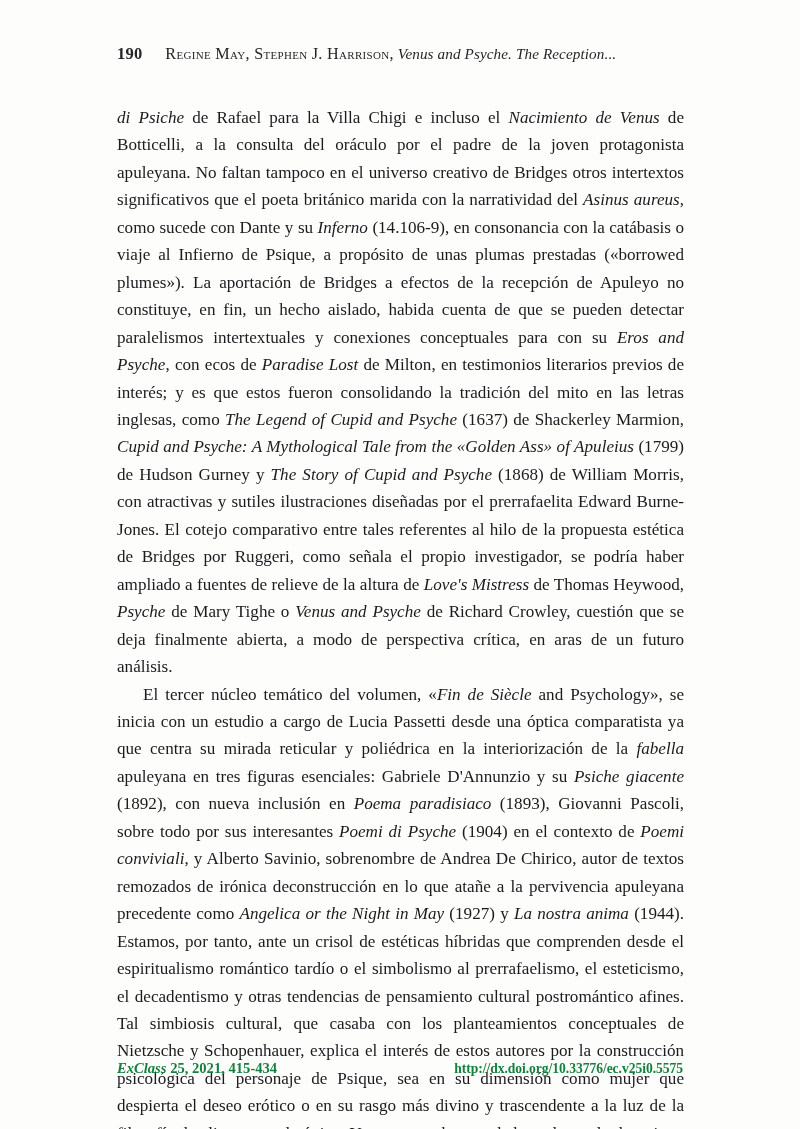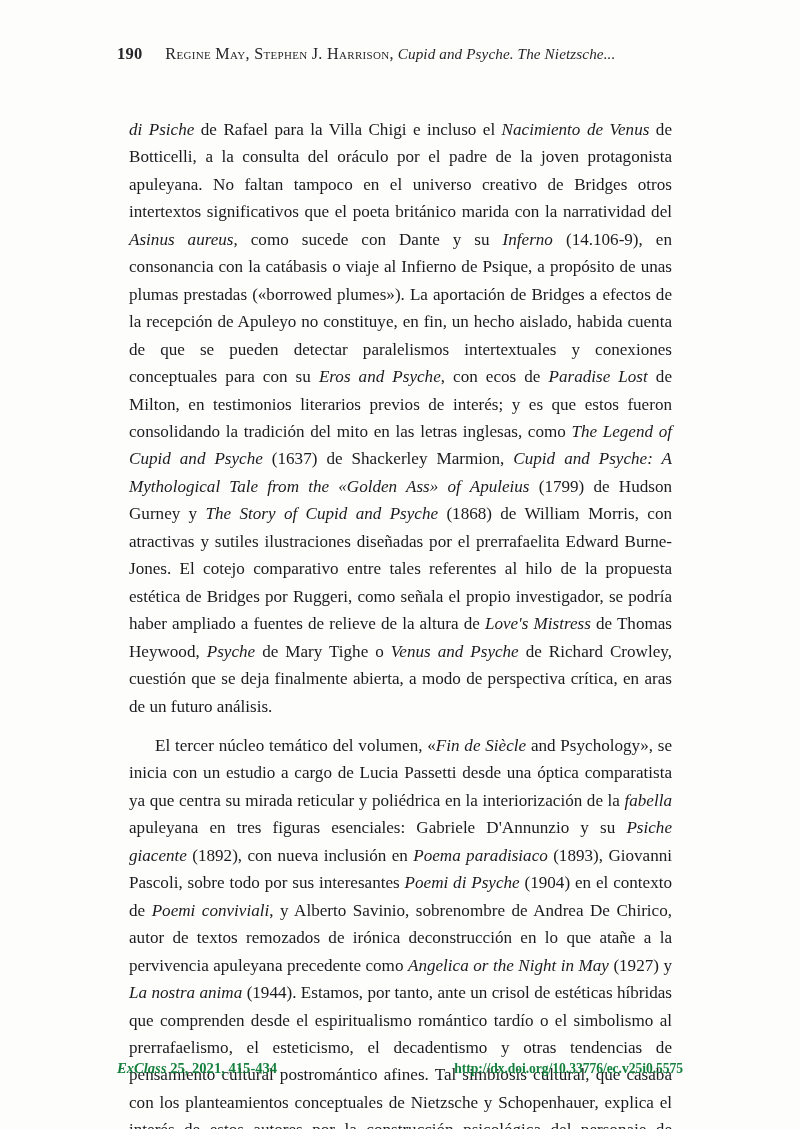--- a/index.html
+++ b/index.html
@@ -54,21 +54,21 @@
   }
 
   
   .textblock {
     position: absolute;
     top: 104px;
     left: 117px;
     width: 567px;
   }
   p.para {
-    margin: 12px;
+    margin: 0;
     font-size: 17.1px;
     line-height: 27.45px;
     text-align: justify;
     text-justify: inter-word;
     hyphens: none;
     color: #1b1b1f;
     text-indent: 0;
   }
   p.para + p.para {
     text-indent: 26px;
@@ -99,21 +99,21 @@
     letter-spacing: -0.05px;
   }
 </style>
 </head>
 <body>
 
 <div class="page">
 
   <div class="running-header">
     <span class="folio">190</span>
-    <span class="header-title"><span class="smallcaps">Regine May, Stephen J. Harrison,</span> <span class="header-work">Cupid and Psyche. The Nietzsche...</span></span>
+    <span class="header-title"><span class="smallcaps">Regine May, Stephen J. Harrison,</span> <span class="header-work">Venus and Psyche. The Reception...</span></span>
   </div>
 
   <div class="textblock">
       <p class="para"><span class="it">di Psiche</span><span> de Rafael para la Villa Chigi e incluso el </span><span class="it">Nacimiento de Venus</span><span> de Botticelli, a la consulta del oráculo por el padre de la joven protagonista apuleyana. No faltan tampoco en el universo creativo de Bridges otros intertextos significativos que el poeta británico marida con la narratividad del </span><span class="it">Asinus aureus</span><span>, como sucede con Dante y su </span><span class="it">Inferno</span><span> (14.106-9), en consonancia con la catábasis o viaje al Infierno de Psique, a propósito de unas plumas prestadas («borrowed plumes»). La aportación de Bridges a efectos de la recepción de Apuleyo no constituye, en fin, un hecho aislado, habida cuenta de que se pueden detectar paralelismos intertextuales y conexiones conceptuales para con su </span><span class="it">Eros and Psyche</span><span>, con ecos de </span><span class="it">Paradise Lost</span><span> de Milton, en testimonios literarios previos de interés; y es que estos fueron consolidando la tradición del mito en las letras inglesas, como </span><span class="it">The Legend of Cupid and Psyche</span><span> (1637) de Shackerley Marmion, </span><span class="it">Cupid and Psyche: A Mythological Tale from the «Golden Ass» of Apuleius</span><span> (1799) de Hudson Gurney y </span><span class="it">The Story of Cupid and Psyche</span><span> (1868) de William Morris, con atractivas y sutiles ilustraciones diseñadas por el prerrafaelita Edward Burne-Jones. El cotejo comparativo entre tales referentes al hilo de la propuesta estética de Bridges por Ruggeri, como señala el propio investigador, se podría haber ampliado a fuentes de relieve de la altura de </span><span class="it">Love's Mistress</span><span> de Thomas Heywood, </span><span class="it">Psyche</span><span> de Mary Tighe o </span><span class="it">Venus and Psyche</span><span> de Richard Crowley, cuestión que se deja finalmente abierta, a modo de perspectiva crítica, en aras de un futuro análisis.</span></p>
       <p class="para"><span>El tercer núcleo temático del volumen, «</span><span class="it">Fin de Siècle</span><span> and Psychology», se inicia con un estudio a cargo de Lucia Passetti desde una óptica comparatista ya que centra su mirada reticular y poliédrica en la interiorización de la </span><span class="it">fabella</span><span> apuleyana en tres figuras esenciales: Gabriele D'Annunzio y su </span><span class="it">Psiche giacente</span><span> (1892), con nueva inclusión en </span><span class="it">Poema paradisiaco</span><span> (1893), Giovanni Pascoli, sobre todo por sus interesantes </span><span class="it">Poemi di Psyche</span><span> (1904) en el contexto de </span><span class="it">Poemi conviviali</span><span>, y Alberto Savinio, sobrenombre de Andrea De Chirico, autor de textos remozados de irónica deconstrucción en lo que atañe a la pervivencia apuleyana precedente como </span><span class="it">Angelica or the Night in May</span><span> (1927) y </span><span class="it">La nostra anima</span><span> (1944). Estamos, por tanto, ante un crisol de estéticas híbridas que comprenden desde el espiritualismo romántico tardío o el simbolismo al prerrafaelismo, el esteticismo, el decadentismo y otras tendencias de pensamiento cultural postromántico afines. Tal simbiosis cultural, que casaba con los planteamientos conceptuales de Nietzsche y Schopenhauer, explica el interés de estos autores por la construcción psicológica del personaje de Psique, sea en su dimensión como mujer que despierta el deseo erótico o en su rasgo más divino y trascendente a la luz de la filosofía de aliento neoplatónico. Y es que, en hermandad con la estela de artistas como el referido Edward Burne-Jones y su </span></p>
     </div>
 
   <div class="footer">
     <span class="footer-left"><span class="journal">ExClass</span><span> 25, 2021, 415-434</span></span>
     <span class="footer-right">http://dx.doi.org/10.33776/ec.v25i0.5575</span>

